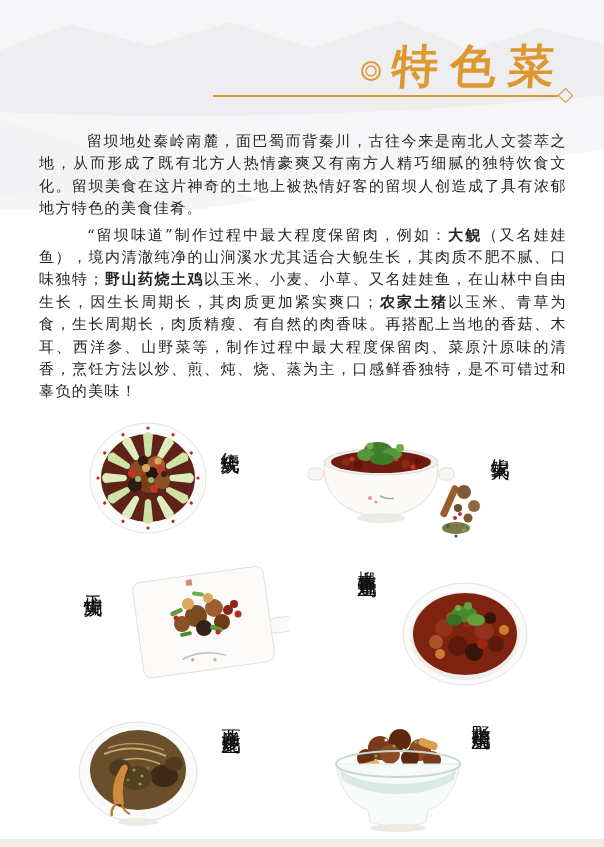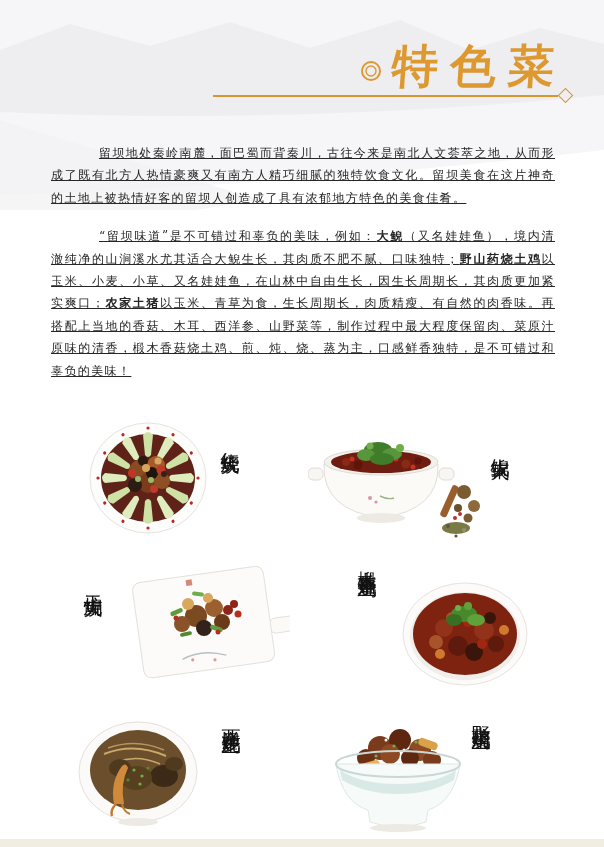--- a/index.html
+++ b/index.html
@@ -11,23 +11,23 @@
   .title-circle{position:absolute;left:360px;top:22px;width:22px;height:22px;}
   .page-title{position:absolute;left:392px;top:-2px;margin:0;
       font-family:"DejaVu Serif","Liberation Serif",serif;
       font-size:46px;font-weight:bold;color:#DD9830;letter-spacing:12px;
       transform:skewX(-4deg);white-space:nowrap;}
   .gold-line{position:absolute;left:213px;top:95px;width:345px;height:2px;background:#D9952E;}
   .gold-diamond{position:absolute;left:560px;top:90px;width:9px;height:9px;
       border:1.8px solid #D9952E;transform:rotate(45deg);background:transparent;}
   
   .intro{position:absolute;left:35px;top:126px;width:536px;color:#262626;}
-  .intro p{margin:16px;text-align:justify;text-justify:inter-ideograph;
+  .intro p{margin:4px;text-align:justify;text-justify:inter-ideograph;
       font-family:"DejaVu Serif","Liberation Serif",serif;
-      font-size:12px;line-height:22.4px;letter-spacing:1.4px;text-indent:48px;text-decoration:underline;}
+      font-size:15px;line-height:22.4px;letter-spacing:1.4px;text-indent:48px;}
   .intro .bold{font-weight:bold;}
   
   .dish-img{position:absolute;}
   .dish-label{position:absolute;writing-mode:vertical-rl;text-orientation:upright;
       font-family:"DejaVu Sans","Liberation Sans",sans-serif;
       font-size:19px;line-height:22px;letter-spacing:1.5px;color:#121212;white-space:nowrap;}
   .img1{left:88px;top:421px;}
   .lab1{left:220px;top:437px;}
   .img2{left:308px;top:426px;}
   .lab2{left:490px;top:443px;}
@@ -58,21 +58,21 @@
       <circle cx="11" cy="11" r="9" fill="none" stroke="#DD9830" stroke-width="2"></circle>
       <circle cx="11" cy="11" r="5" fill="none" stroke="#DD9830" stroke-width="1.4"></circle>
     </svg>
     <h1 class="page-title">特色菜</h1>
   </div>
   <div class="gold-line"></div>
   <div class="gold-diamond"></div>
 
   <div class="intro">
     <p>留坝地处秦岭南麓，面巴蜀而背秦川，古往今来是南北人文荟萃之地，从而形成了既有北方人热情豪爽又有南方人精巧细腻的独特饮食文化。留坝美食在这片神奇的土地上被热情好客的留坝人创造成了具有浓郁地方特色的美食佳肴。</p>
-    <p><span>“留坝味道”是不可错过和辜负的美味，例如：</span><span class="bold">大鲵</span><span>（又名娃娃鱼），境内清澈纯净的山涧溪水尤其适合大鲵生长，其肉质不肥不腻、口味独特；</span><span class="bold">野山药烧土鸡</span><span>以玉米、小麦、小草、又名娃娃鱼，在山林中自由生长，因生长周期长，其肉质更加紧实爽口；</span><span class="bold">农家土猪</span><span>以玉米、青草为食，生长周期长，肉质精瘦、有自然的肉香味。再搭配上当地的香菇、木耳、西洋参、山野菜等，制作过程中最大程度保留肉、菜原汁原味的清香，椴木香菇烧土鸡、煎、炖、烧、蒸为主，口感鲜香独特，是不可错过和辜负的美味！</span></p>
+    <p><span>“留坝味道”制作过程中最大程度保留肉，例如：</span><span class="bold">大鲵</span><span>（又名娃娃鱼），境内清澈纯净的山涧溪水尤其适合大鲵生长，其肉质不肥不腻、口味独特；</span><span class="bold">野山药烧土鸡</span><span>以玉米、小麦、小草、又名娃娃鱼，在山林中自由生长，因生长周期长，其肉质更加紧实爽口；</span><span class="bold">农家土猪</span><span>以玉米、青草为食，生长周期长，肉质精瘦、有自然的肉香味。再搭配上当地的香菇、木耳、西洋参、山野菜等，制作过程中最大程度保留肉、菜原汁原味的清香，烹饪方法以炒、煎、炖、烧、蒸为主，口感鲜香独特，是不可错过和辜负的美味！</span></p>
   </div>
 
   <svg class="dish-img img1" width="120" height="114" viewBox="0 0 120 114">
     <ellipse cx="60" cy="57" rx="58" ry="55" fill="#fdfdfc" stroke="#e6e3df" stroke-width="1"></ellipse>
     <ellipse cx="60" cy="57" rx="47" ry="44" fill="#5e2218"></ellipse>
     <g fill="#cde2a4">
       <g transform="translate(60,57)">
         <g transform="rotate(0)">
             <path d="M-5,-43 Q0,-49 5,-43 L3,-23 Q0,-19 -3,-23 Z"></path>
             <circle cy="-50" r="1.6" fill="#c0251c"></circle>

